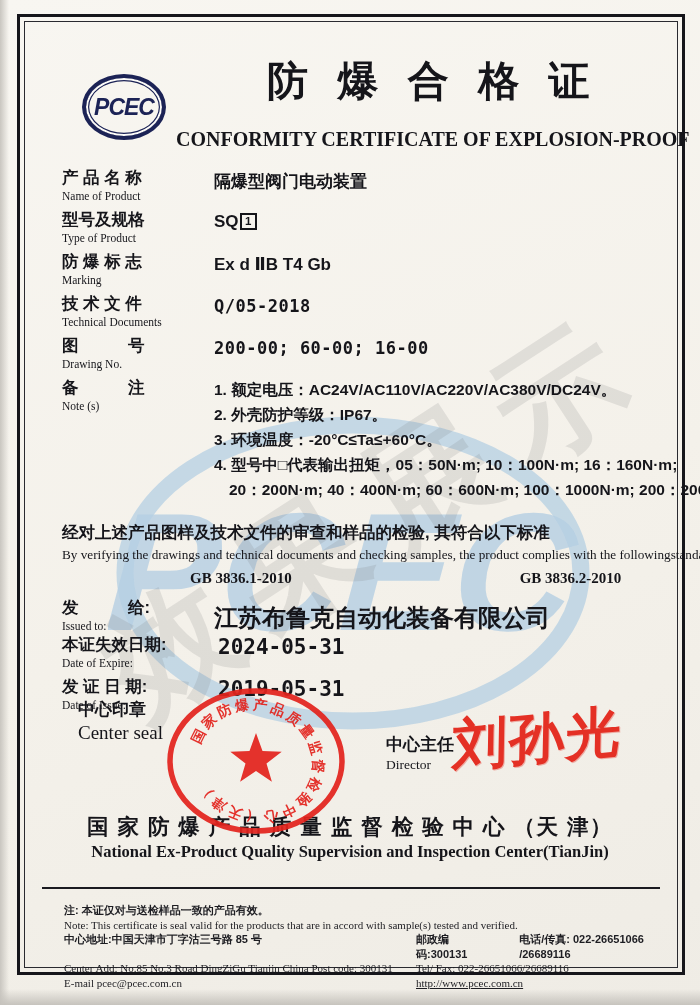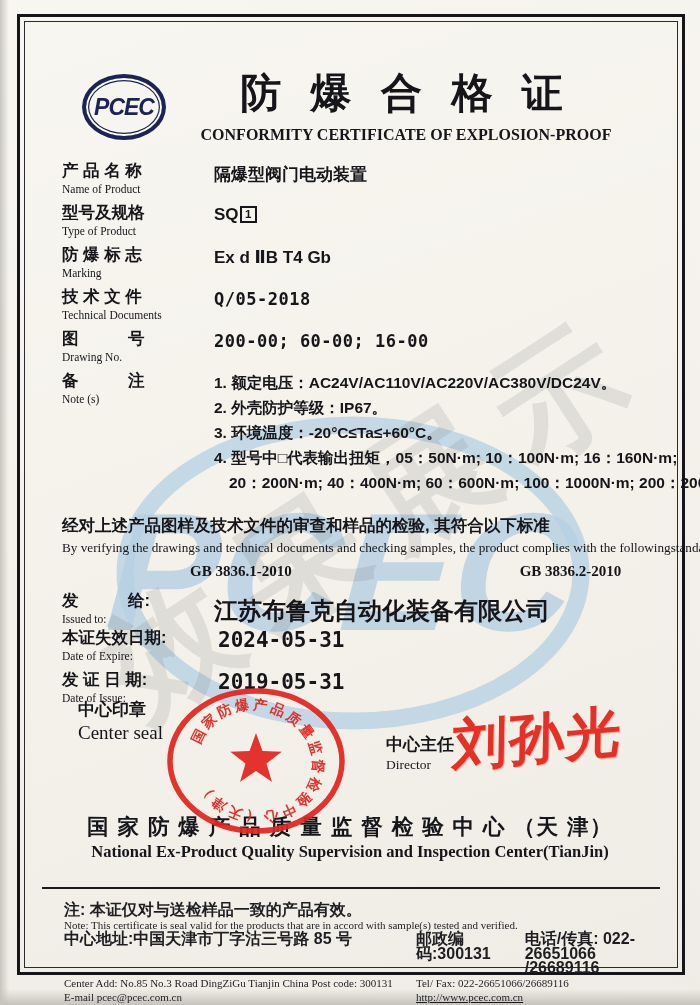--- a/index.html
+++ b/index.html
@@ -21,23 +21,23 @@
            transform:rotate(-33deg);transform-origin:left center;}
   
   .content{position:absolute;left:26px;top:22px;right:26px;bottom:38px;
            padding:28px 12px 0 36px;z-index:1;}
   .header{display:flex;align-items:flex-start;}
   .logo{flex:none;width:76px;height:58px;margin:24px 10px 0 20px;border:4px solid #1c2356;
         border-radius:50%;display:flex;align-items:center;justify-content:center;
         box-shadow:inset 0 0 0 2px #fdfcf9,inset 0 0 0 3.2px #1c2356;
         color:#1c2356;font-weight:800;font-style:italic;font-size:23px;letter-spacing:-1px;}
   .titles{flex:1;text-align:center;padding-right:26px;}
-  .title-cn{font-size:41px;font-weight:800;letter-spacing:9px;white-space:nowrap;margin-top:16px;}
-  .title-en{font-family:"Liberation Serif","DejaVu Serif",serif;font-weight:700;font-size:16px;
-            margin-top:5px;white-space:nowrap;}
+  .title-cn{font-size:41px;font-weight:800;letter-spacing:9px;white-space:nowrap;margin-top:4px;}
+  .title-en{font-family:"Liberation Serif","DejaVu Serif",serif;font-weight:700;font-size:20px;
+            margin-top:19px;white-space:nowrap;}
   .cert-row{display:flex;align-items:flex-start;margin:6px 0 0 128px;}
   .lab-cn{font-size:15px;font-weight:800;white-space:pre;}
   .lab-en{font-family:"Liberation Serif","DejaVu Serif",serif;font-size:11.5px;margin-top:1px;white-space:nowrap;}
   .cert-value{font-family:"DejaVu Sans Mono","Liberation Mono",monospace;font-weight:700;
               font-size:20px;margin:3px 0 0 24px;letter-spacing:1px;}
   .fields{margin-top:16px;}
   .field-row{display:flex;align-items:flex-start;margin-bottom:5px;min-height:37px;}
   .f-label{flex:none;width:130px;}
   .f-label .lab-cn{font-size:16.5px;}
   .f-value{padding-left:22px;font-size:17px;font-weight:700;padding-top:3px;white-space:nowrap;}
@@ -73,21 +73,21 @@
   
   .footer-org{position:absolute;left:40px;right:40px;top:812px;text-align:center;z-index:1;}
   .org-cn{font-size:21.5px;font-weight:800;letter-spacing:1.5px;white-space:nowrap;}
   .org-cn2{font-size:19.5px;font-weight:800;margin-top:2px;white-space:nowrap;}
   .org-en{font-family:"Liberation Serif","DejaVu Serif",serif;font-size:16.5px;font-weight:700;
           margin-top:1px;white-space:nowrap;}
   .org-rule{position:absolute;left:42px;right:40px;top:887px;border-top:2.5px solid #1a1a20;z-index:1;}
   
   .fineprint{position:absolute;left:64px;right:34px;top:903px;z-index:1;font-size:11px;
              line-height:14.5px;color:#1d1d22;}
-  .fp-cn{font-weight:700;font-size:16px;}
+  .fp-cn{font-weight:700;font-size:11px;}
   .fp-en{font-family:"Liberation Serif","DejaVu Serif",serif;}
   .fp-row{display:flex;}
   .fp-left{flex:none;width:352px;}
   .fp-right{flex:1;display:flex;}
   .fp-gap{margin-left:34px;}
   .fp-link{text-decoration:underline;}
 </style>
 </head>
 <body>
 

